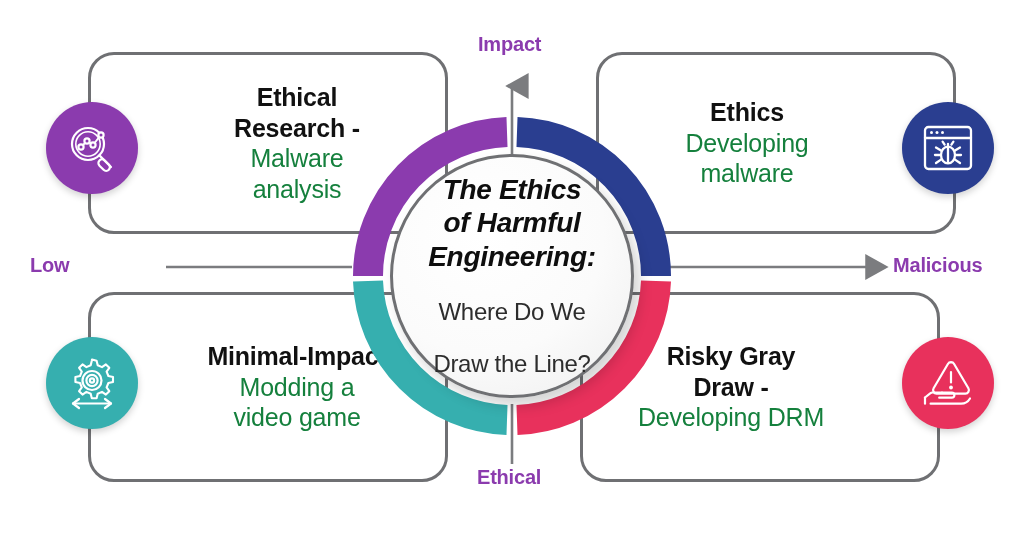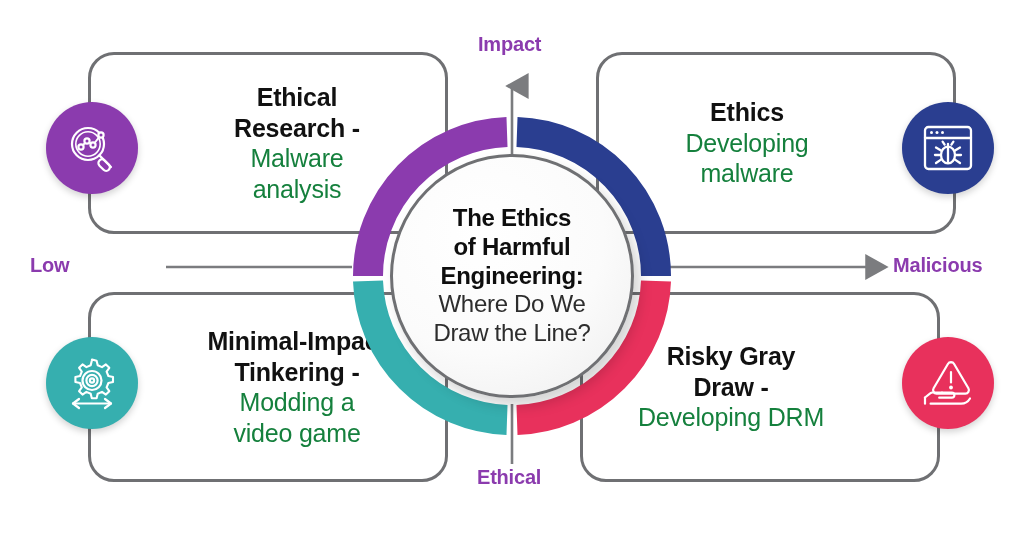--- a/index.html
+++ b/index.html
@@ -108,30 +108,32 @@
     align-items: center;
     justify-content: center;
     z-index: 2;
   }
   #hub-text {
     width: 212px;
     text-align: center;
     line-height: 1.2;
   }
   .hub-bold {
-    font-size: 24px;
+    font-size: 28px;
     font-weight: bold;
     color: #0e0e0e;
     letter-spacing: -0.3px;
+    font-style: italic;
   }
   .hub-reg {
     font-size: 24px;
     font-weight: normal;
     color: #2d2d2d;
     letter-spacing: -0.3px;
+    margin-top: 24px;
   }
   #hub-arcs {
     position: absolute;
     left: 0; top: 0;
     z-index: 1;
   }
 
   
   #axes {
     position: absolute;
@@ -188,21 +190,20 @@
     <div class="card-inner">
       <div class="card-title">Ethics</div>
       <div class="card-sub">Developing</div>
       <div class="card-sub">malware</div>
     </div>
   </div>
 
   <div class="card card-bl">
     <div class="card-inner">
       <div class="card-title">Minimal-Impact</div>
-      <div class="card-title">Tinkering -</div>
       <div class="card-sub">Modding a</div>
       <div class="card-sub">video game</div>
     </div>
   </div>
 
   <div class="card card-br">
     <div class="card-inner">
       <div class="card-title">Risky Gray</div>
       <div class="card-title">Draw -</div>
       <div class="card-sub">Developing DRM</div>

